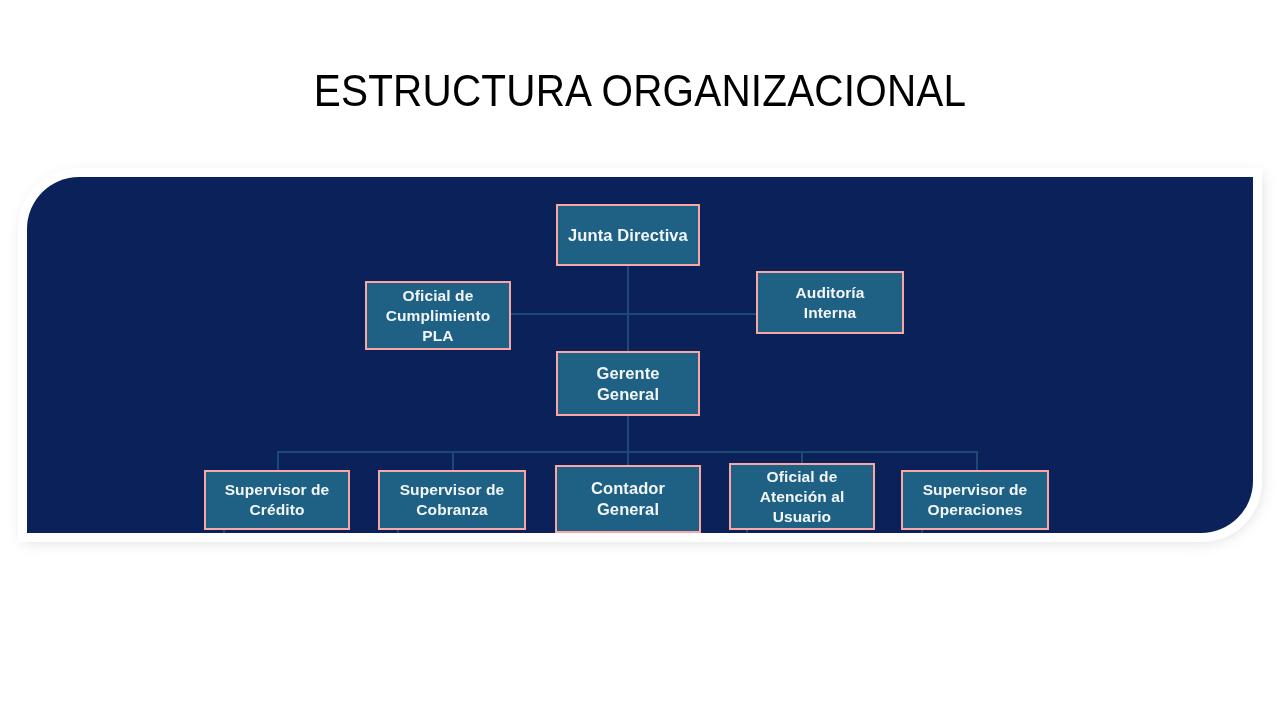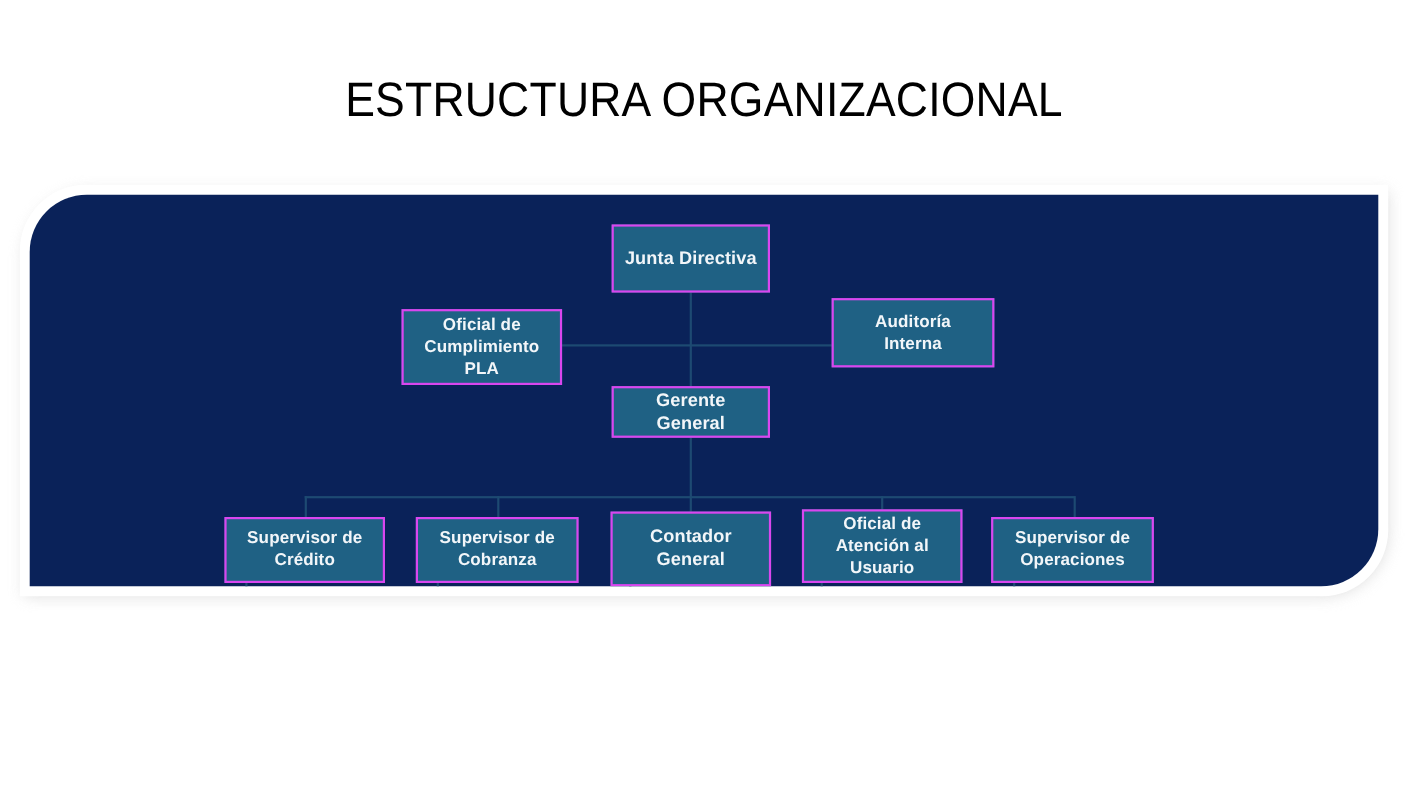--- a/index.html
+++ b/index.html
@@ -79,21 +79,21 @@
     background: #1d4a72;
   }
   .conn-v { width: 2px; }
   .conn-h { height: 2px; }
 
   
   .node {
     position: absolute;
     box-sizing: border-box;
     background: #1f6184;
-    border: 2px solid #d946ef;
+    border: 2px solid #fca5a5;
     color: #f2f6f9;
     font-family: "Liberation Sans", sans-serif;
     font-size: 15.5px;
     font-weight: 700;
     line-height: 20px;
     letter-spacing: 0.1px;
     display: flex;
     align-items: center;
     justify-content: center;
     text-align: center;
@@ -136,21 +136,21 @@
 
     <div class="node lg" style="left:529px; top:27px; width:144px; height:62px;">Junta Directiva</div>
 
     <div class="node" style="left:338px; top:104px; width:146px; height:69px;">Oficial de
 Cumplimiento
 PLA</div>
 
     <div class="node" style="left:729px; top:94px; width:148px; height:63px;">Auditoría
 Interna</div>
 
-    <div class="node lg" style="left:529px; top:174px; width:144px; height:47px;">Gerente
+    <div class="node lg" style="left:529px; top:174px; width:144px; height:65px;">Gerente
 General</div>
 
     <div class="node" style="left:177px; top:293px; width:146px; height:60px;">Supervisor de
 Crédito</div>
 
     <div class="node" style="left:351px; top:293px; width:148px; height:60px;">Supervisor de
 Cobranza</div>
 
     <div class="node lg" style="left:528px; top:288px; width:146px; height:68px;">Contador
 General</div>

